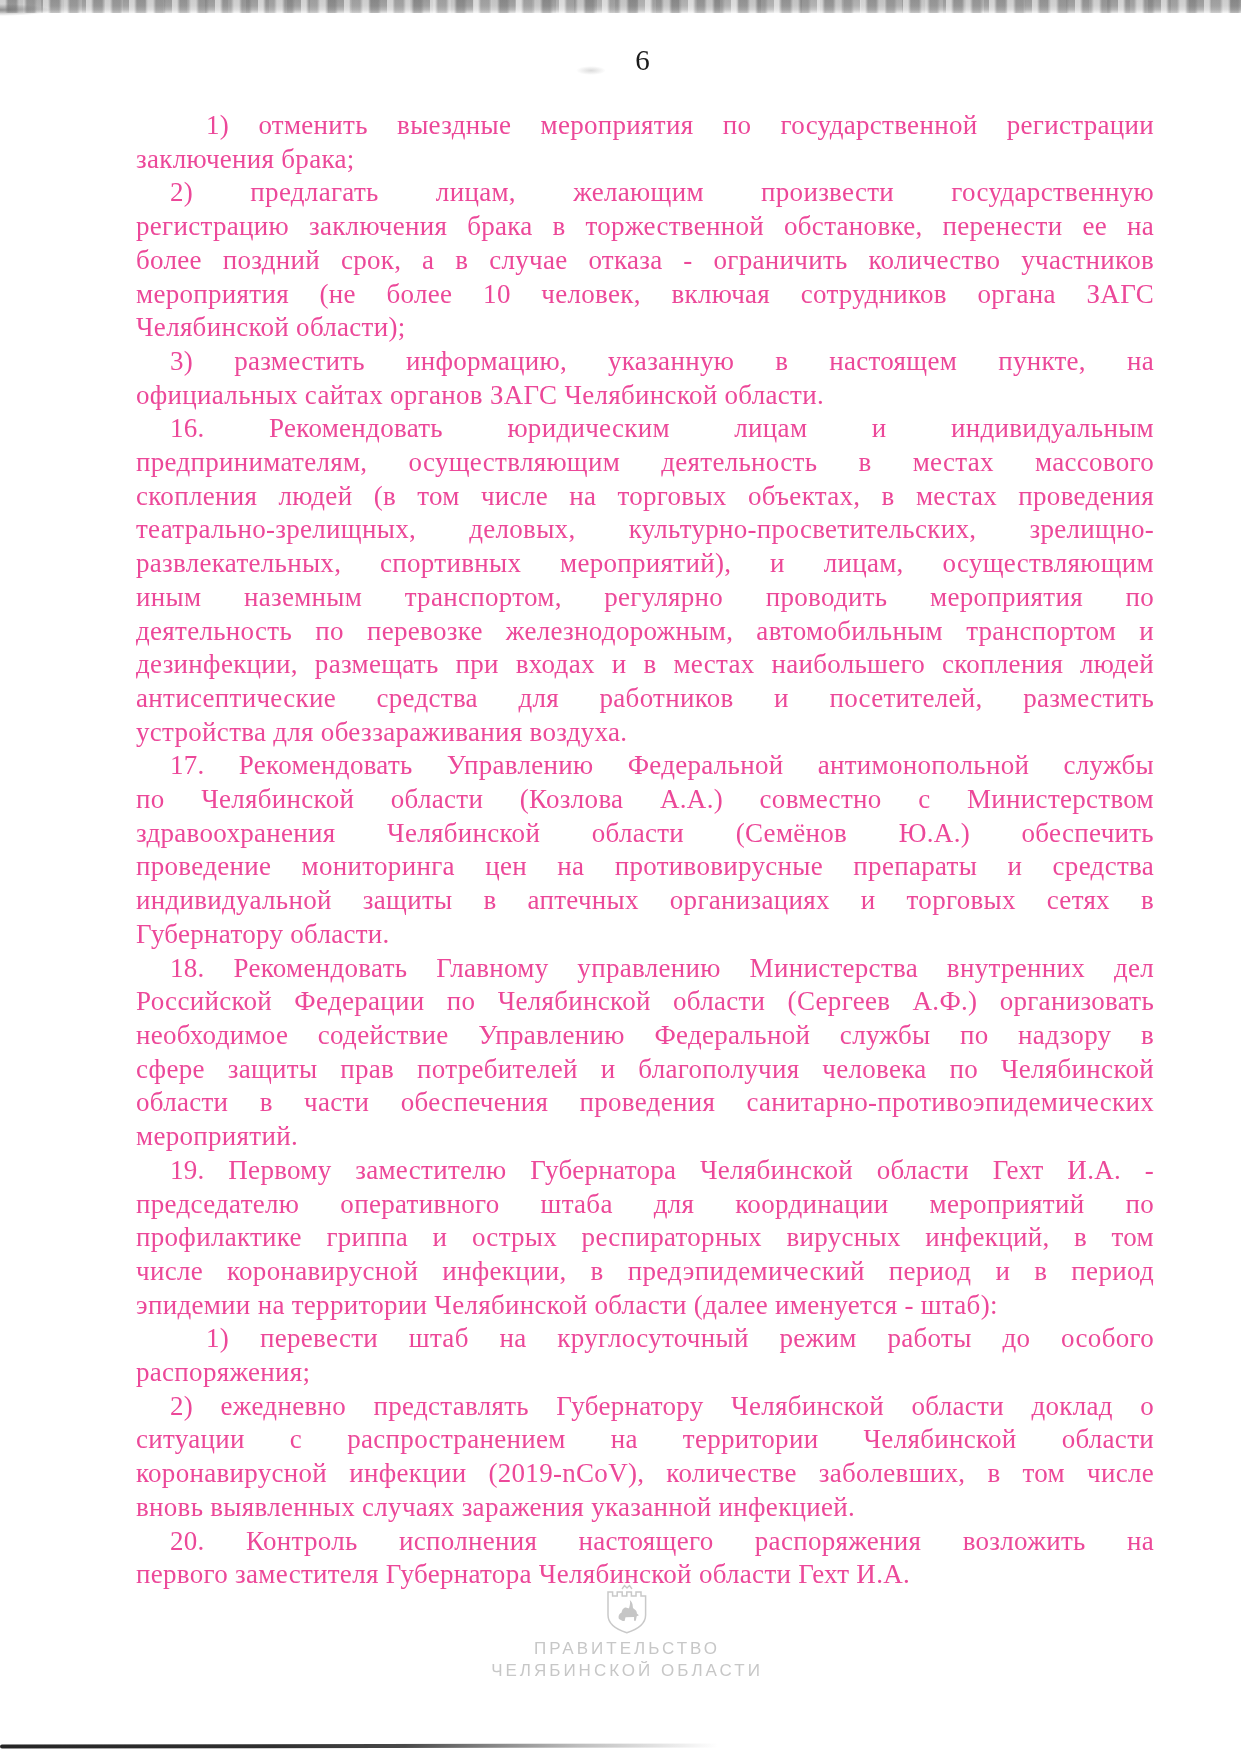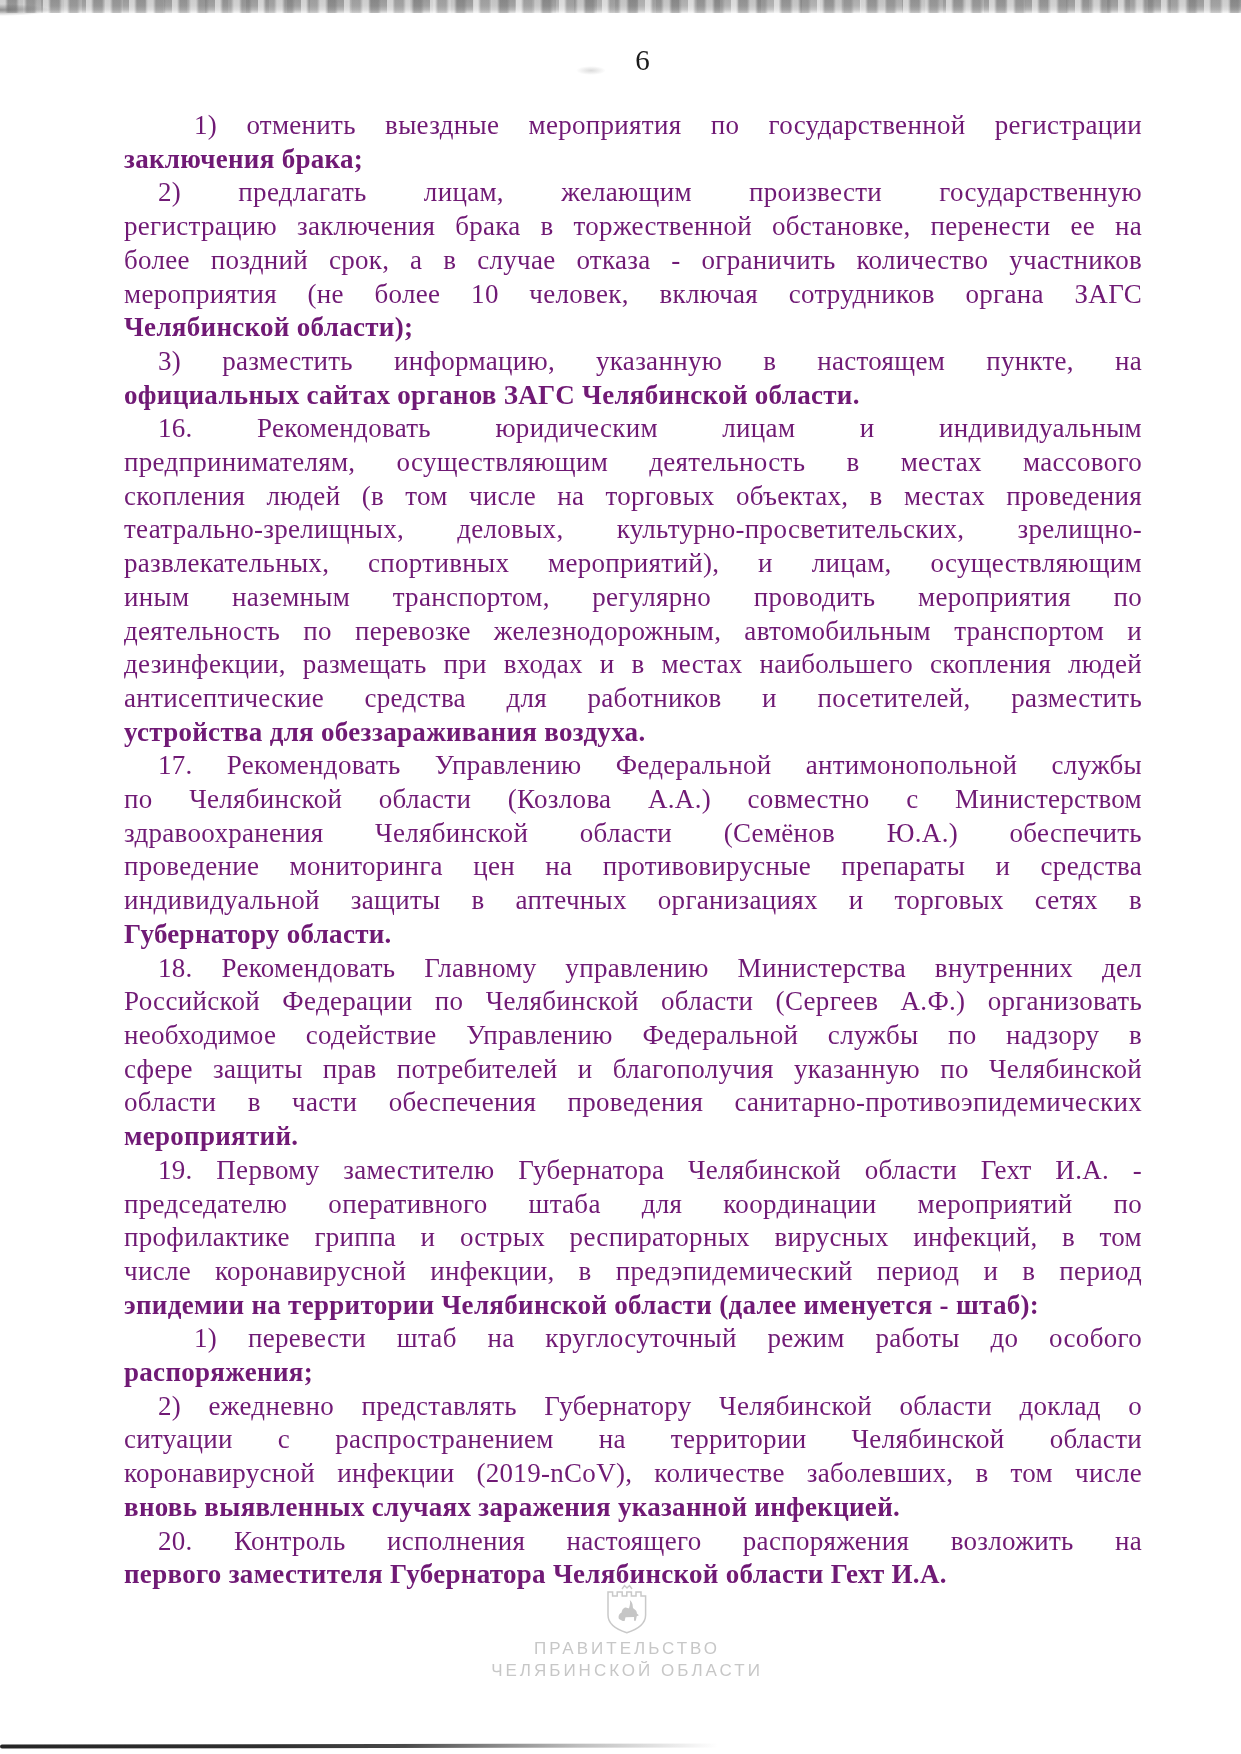--- a/index.html
+++ b/index.html
@@ -36,27 +36,27 @@
     background:radial-gradient(ellipse, rgba(175,175,175,.45), rgba(175,175,175,0) 70%);
   }
 
   .page-number {
     position:absolute; left:0; right:0; top:44px;
     text-align:center; text-indent:44px;
     font-size:29px; color:#1b1b1b;
   }
 
   .doc-body {
-    position:absolute; left:124px; top:109px; width:1018px;
+    position:absolute; left:136px; top:109px; width:1018px;
     font-size:27px; line-height:33.7px;
     letter-spacing:.3px;
-    color:#701a75;
+    color:#ec4899;
   }
   .line { text-align:justify; text-align-last:justify; white-space:normal; }
-  .line.last { text-align-last:left;font-weight:bold; }
+  .line.last { text-align-last:left; }
   .line.first-sm { padding-left:34px; }
   .line.first-lg { padding-left:70px; }
 
   
   .watermark {
     position:absolute; left:0; top:1584px; width:1254px;
     text-align:center;
     color:#c7c7c7;
     font-family:"Liberation Sans", sans-serif;
     pointer-events:none;
@@ -106,21 +106,21 @@
       <div class="line last">устройства для обеззараживания воздуха.</div>
       <div class="line first-sm">17. Рекомендовать Управлению Федеральной антимонопольной службы</div>
       <div class="line">по Челябинской области (Козлова А.А.) совместно с Министерством</div>
       <div class="line">здравоохранения Челябинской области (Семёнов Ю.А.) обеспечить</div>
       <div class="line">проведение мониторинга цен на противовирусные препараты и средства</div>
       <div class="line">индивидуальной защиты в аптечных организациях и торговых сетях в</div>
       <div class="line last">Губернатору области.</div>
       <div class="line first-sm">18. Рекомендовать Главному управлению Министерства внутренних дел</div>
       <div class="line">Российской Федерации по Челябинской области (Сергеев А.Ф.) организовать</div>
       <div class="line">необходимое содействие Управлению Федеральной службы по надзору в</div>
-      <div class="line">сфере защиты прав потребителей и благополучия указанную по Челябинской</div>
+      <div class="line">сфере защиты прав потребителей и благополучия человека по Челябинской</div>
       <div class="line">области в части обеспечения проведения санитарно-противоэпидемических</div>
       <div class="line last">мероприятий.</div>
       <div class="line first-sm">19. Первому заместителю Губернатора Челябинской области Гехт И.А. -</div>
       <div class="line">председателю оперативного штаба для координации мероприятий по</div>
       <div class="line">профилактике гриппа и острых респираторных вирусных инфекций, в том</div>
       <div class="line">числе коронавирусной инфекции, в предэпидемический период и в период</div>
       <div class="line last">эпидемии на территории Челябинской области (далее именуется - штаб):</div>
       <div class="line first-lg">1) перевести штаб на круглосуточный режим работы до особого</div>
       <div class="line last">распоряжения;</div>
       <div class="line first-sm">2) ежедневно представлять Губернатору Челябинской области доклад о</div>

